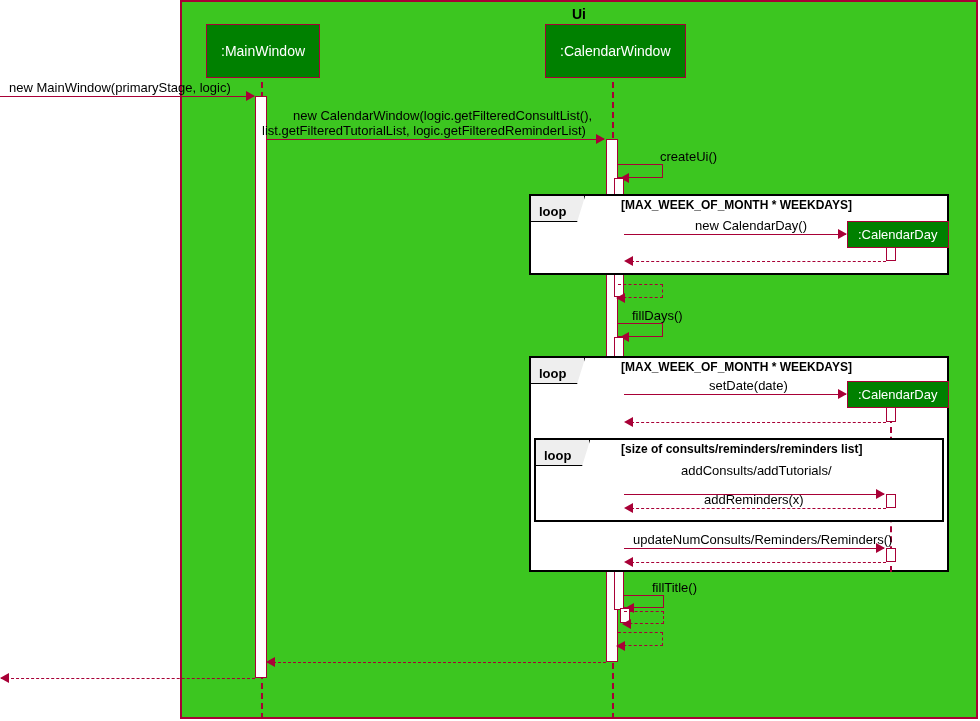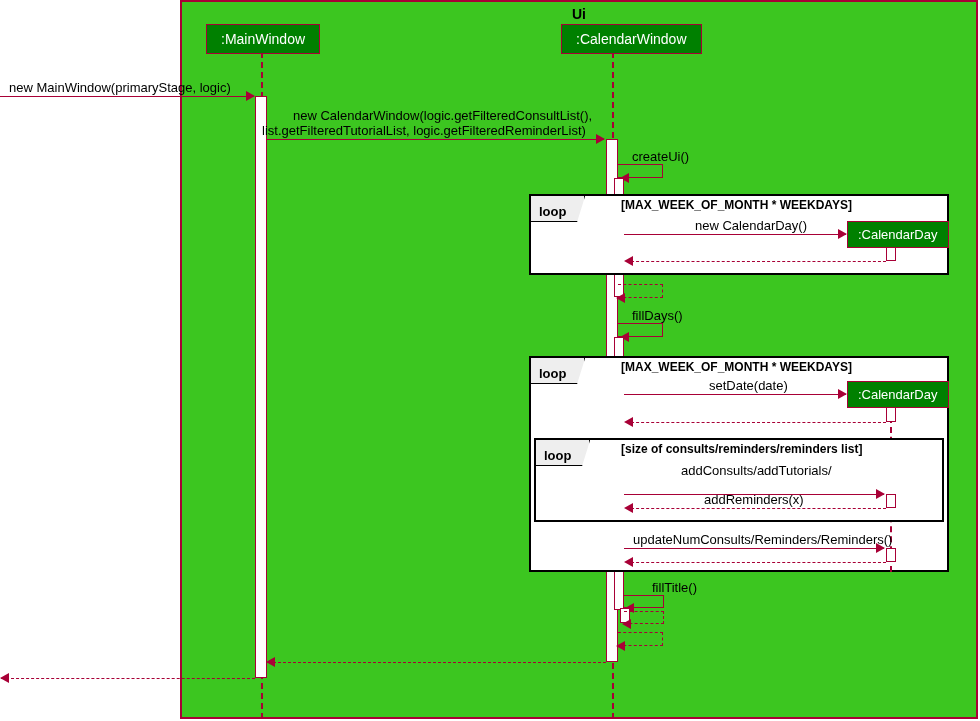--- a/index.html
+++ b/index.html
@@ -28,21 +28,21 @@
     transform: translateX(-50%);
     color: #000;
     font-weight: bold;
     font-size: 14px;
   }
   .participant {
     position: absolute;
     background: #008000;
     border: 1.5px solid #a80036;
     color: #fff;
-    padding: 6px 14px;
+    padding: 18px 14px;
     font-size: 14px;
     text-align: center;
   }
   .lifeline {
     position: absolute;
     top: 52px;
     width: 0;
     border-left: 2px dashed #a80036;
   }
   .activation {
@@ -124,36 +124,36 @@
 <body>
 
 <div class="frame">
   <div class="frame-title">Ui</div>
 </div>
 
 <div class="lifeline" style="left:261px; height:667px;"></div>
 <div class="lifeline" style="left:612px; height:667px;"></div>
 
 <div class="participant" style="left:206px; top:24px;">:MainWindow</div>
-<div class="participant" style="left:545px; top:24px;margin-left:16px;">:CalendarWindow</div>
+<div class="participant" style="left:545px; top:24px;">:CalendarWindow</div>
 
 <div class="msg-label" style="left:9px; top:80px;">new MainWindow(primaryStage, logic)</div>
 <div class="msg-line" style="left:0; top:96px; width:254px;"></div>
 <div class="arrow-r" style="left:246px; top:91px;"></div>
 
 <div class="activation" style="left:255px; top:96px; height:582px;"></div>
 
 <div class="msg-label" style="left:293px; top:108px;">new CalendarWindow(logic.getFilteredConsultList(),</div>
 <div class="msg-label" style="left:262px; top:123px;">list.getFilteredTutorialList, logic.getFilteredReminderList)</div>
 <div class="msg-line" style="left:267px; top:139px; width:337px;"></div>
 <div class="arrow-r" style="left:596px; top:134px;"></div>
 
 <div class="activation" style="left:606px; top:139px; height:523px;"></div>
 
-<div class="msg-label" style="left:632px; top:149px;">createUi()</div>
+<div class="msg-label" style="left:660px; top:149px;">createUi()</div>
 <div class="self-call" style="left:618px; top:164px; width:45px; height:14px;"></div>
 <div class="arrow-l" style="left:620px; top:173px;"></div>
 <div class="activation narrow" style="left:614px; top:178px; height:119px;"></div>
 
 <div class="loop-frame" style="left:529px; top:194px; width:420px; height:81px;">
   <div class="loop-tab">loop</div>
   <div class="loop-cond" style="left:90px;">[MAX_WEEK_OF_MONTH * WEEKDAYS]</div>
 </div>
 <div class="msg-label" style="left:695px; top:218px;">new CalendarDay()</div>
 <div class="msg-line" style="left:624px; top:234px; width:222px;"></div>

